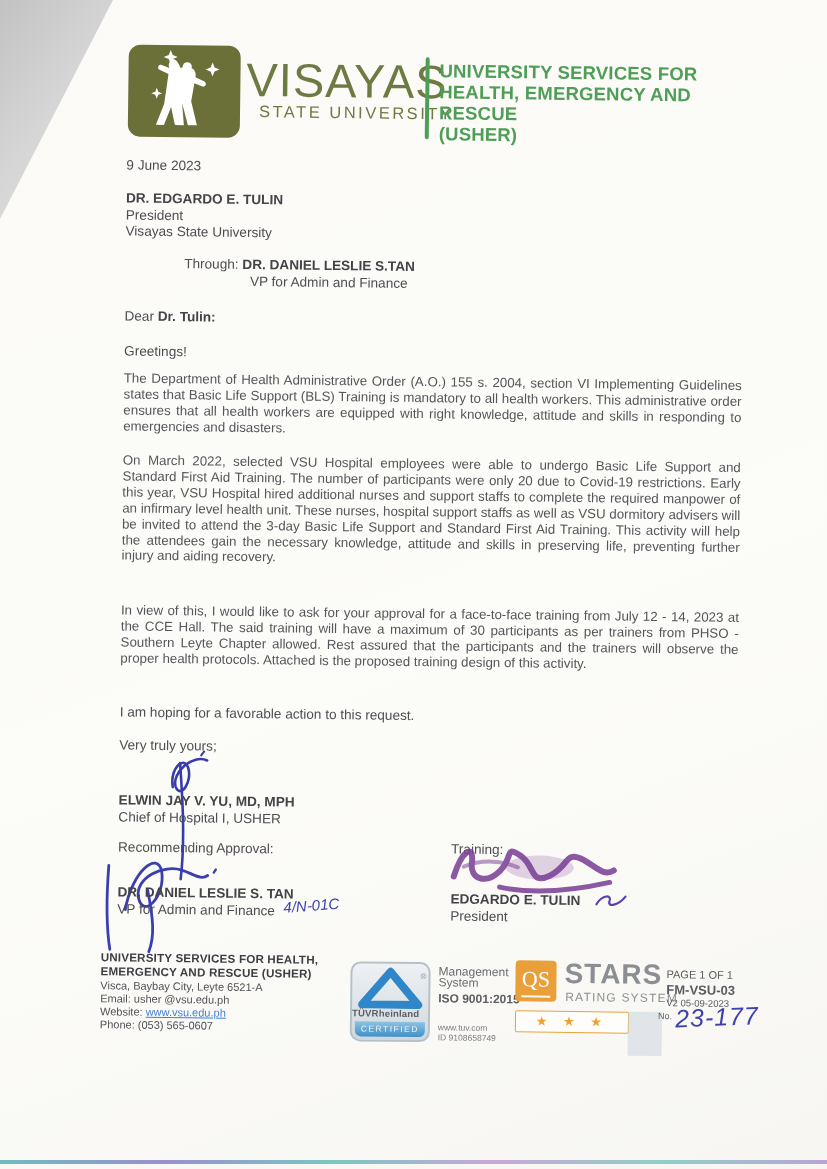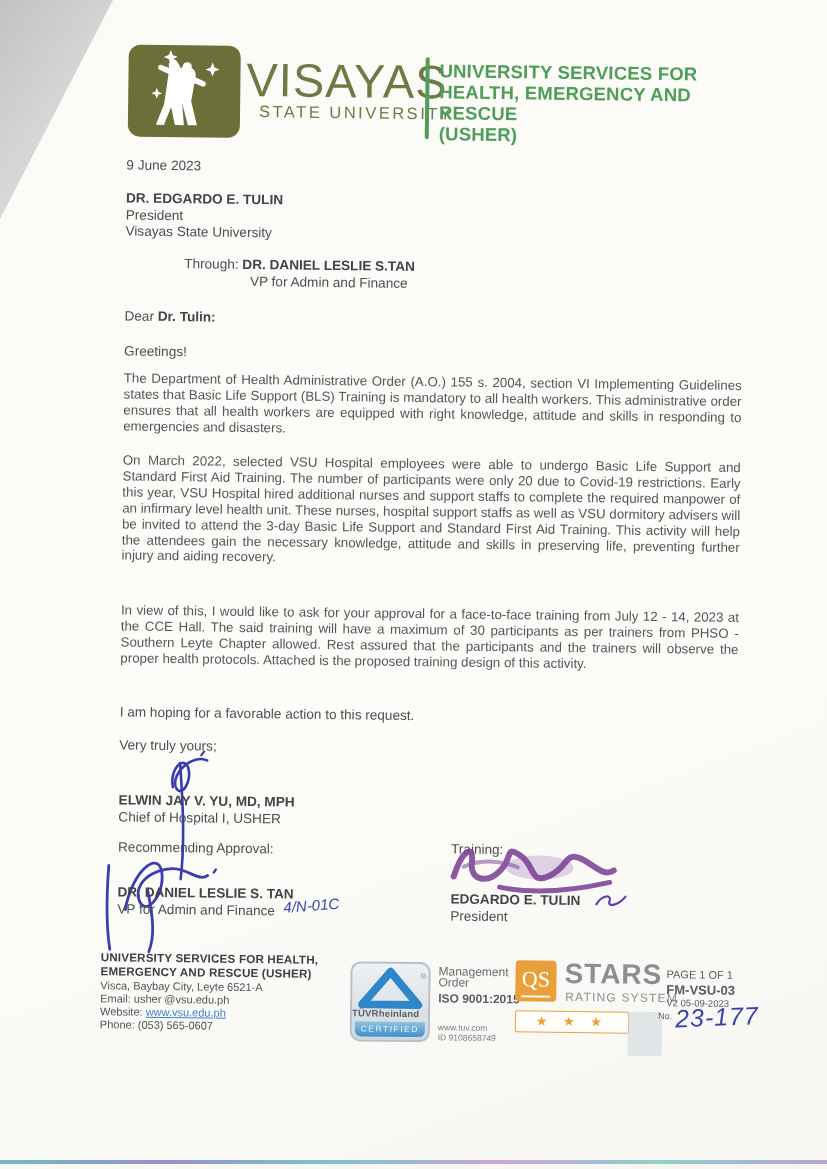--- a/index.html
+++ b/index.html
@@ -170,21 +170,21 @@
     <div class="abs tuv-badge">
       <svg width="76" height="42" viewBox="0 0 76 42" style="display:block;margin:3px auto 0;">
         <path d="M38 5 L66 38 L10 38 Z" fill="none" stroke="#2f86c8" stroke-width="8" stroke-linejoin="round"></path>
         <text x="68" y="12" font-size="8" fill="#8a8d92">®</text>
       </svg>
       <div class="tuv-name">TÜVRheinland</div>
       <div class="tuv-band">CERTIFIED</div>
     </div>
     <div class="abs tuv-col">
       <div>Management</div>
-      <div>Order</div>
+      <div>System</div>
       <div style="margin-top:5px;font-weight:bold;color:#5d5e63;">ISO 9001:2015</div>
     </div>
     <div class="abs tuv-col2">
       <div>www.tuv.com</div>
       <div>ID 9108658749</div>
     </div>
 
     <div class="abs qs-square">
       <span>QS</span>
       <span class="qs-underline"></span>

